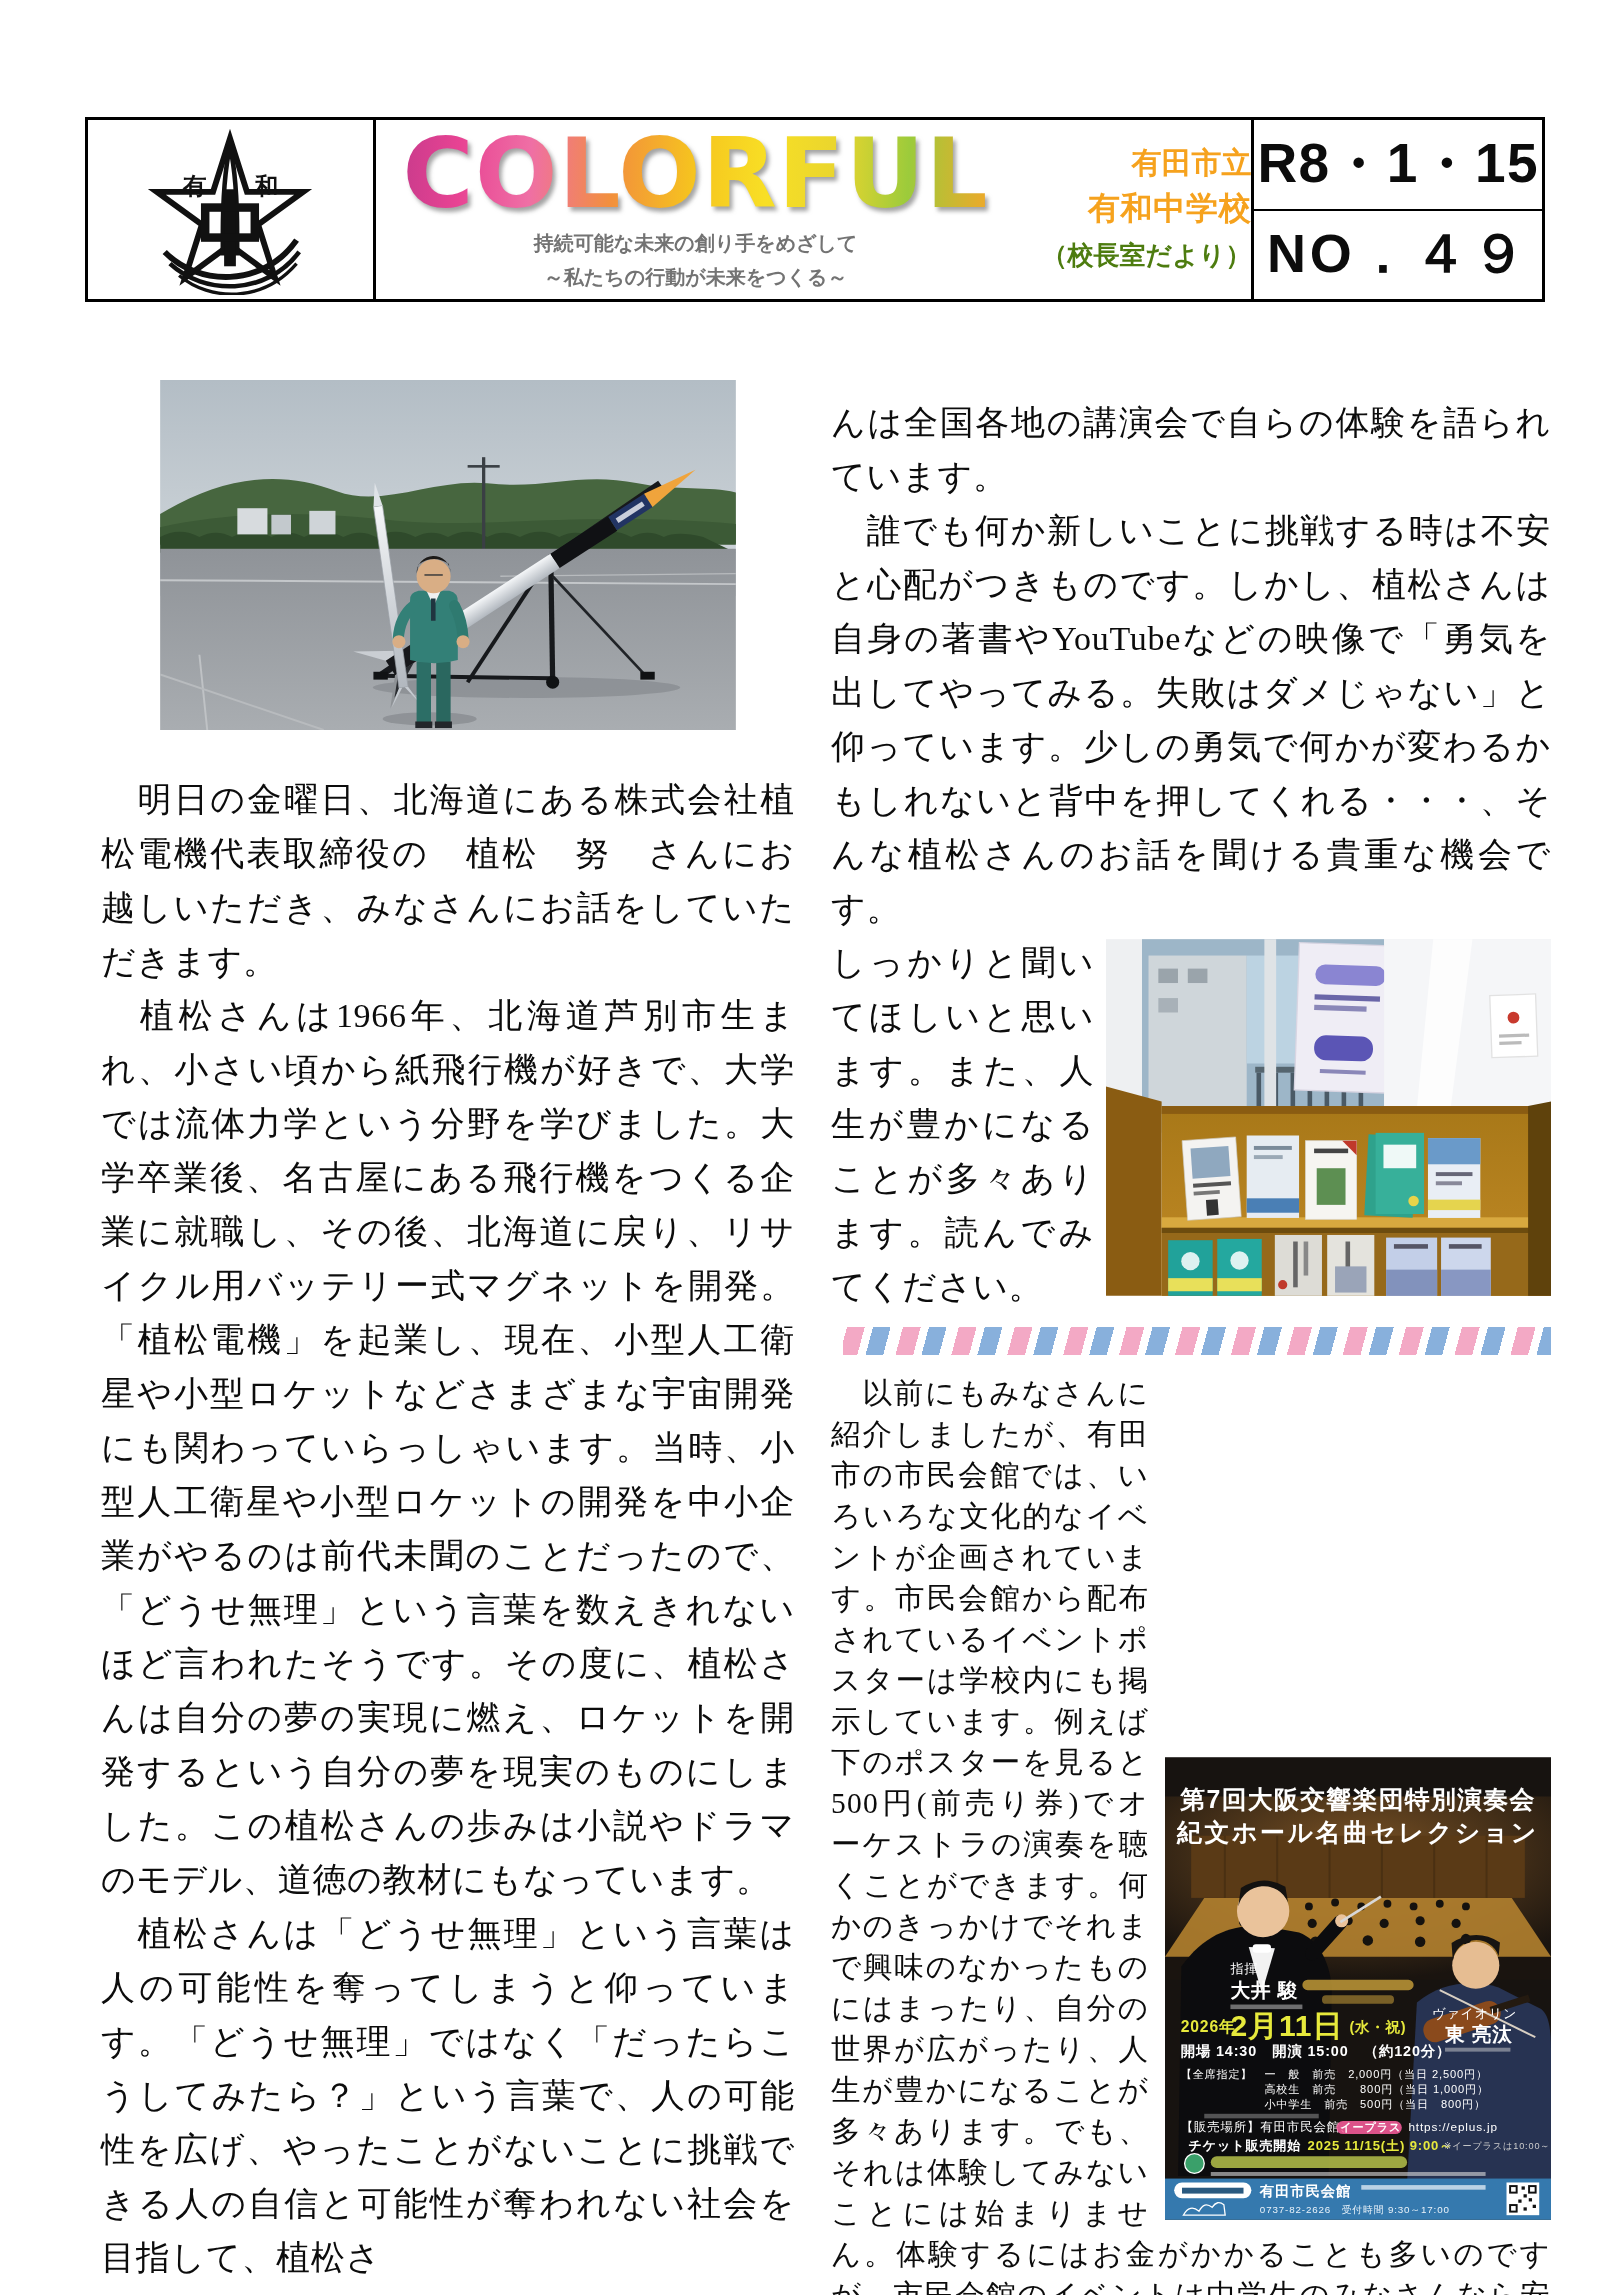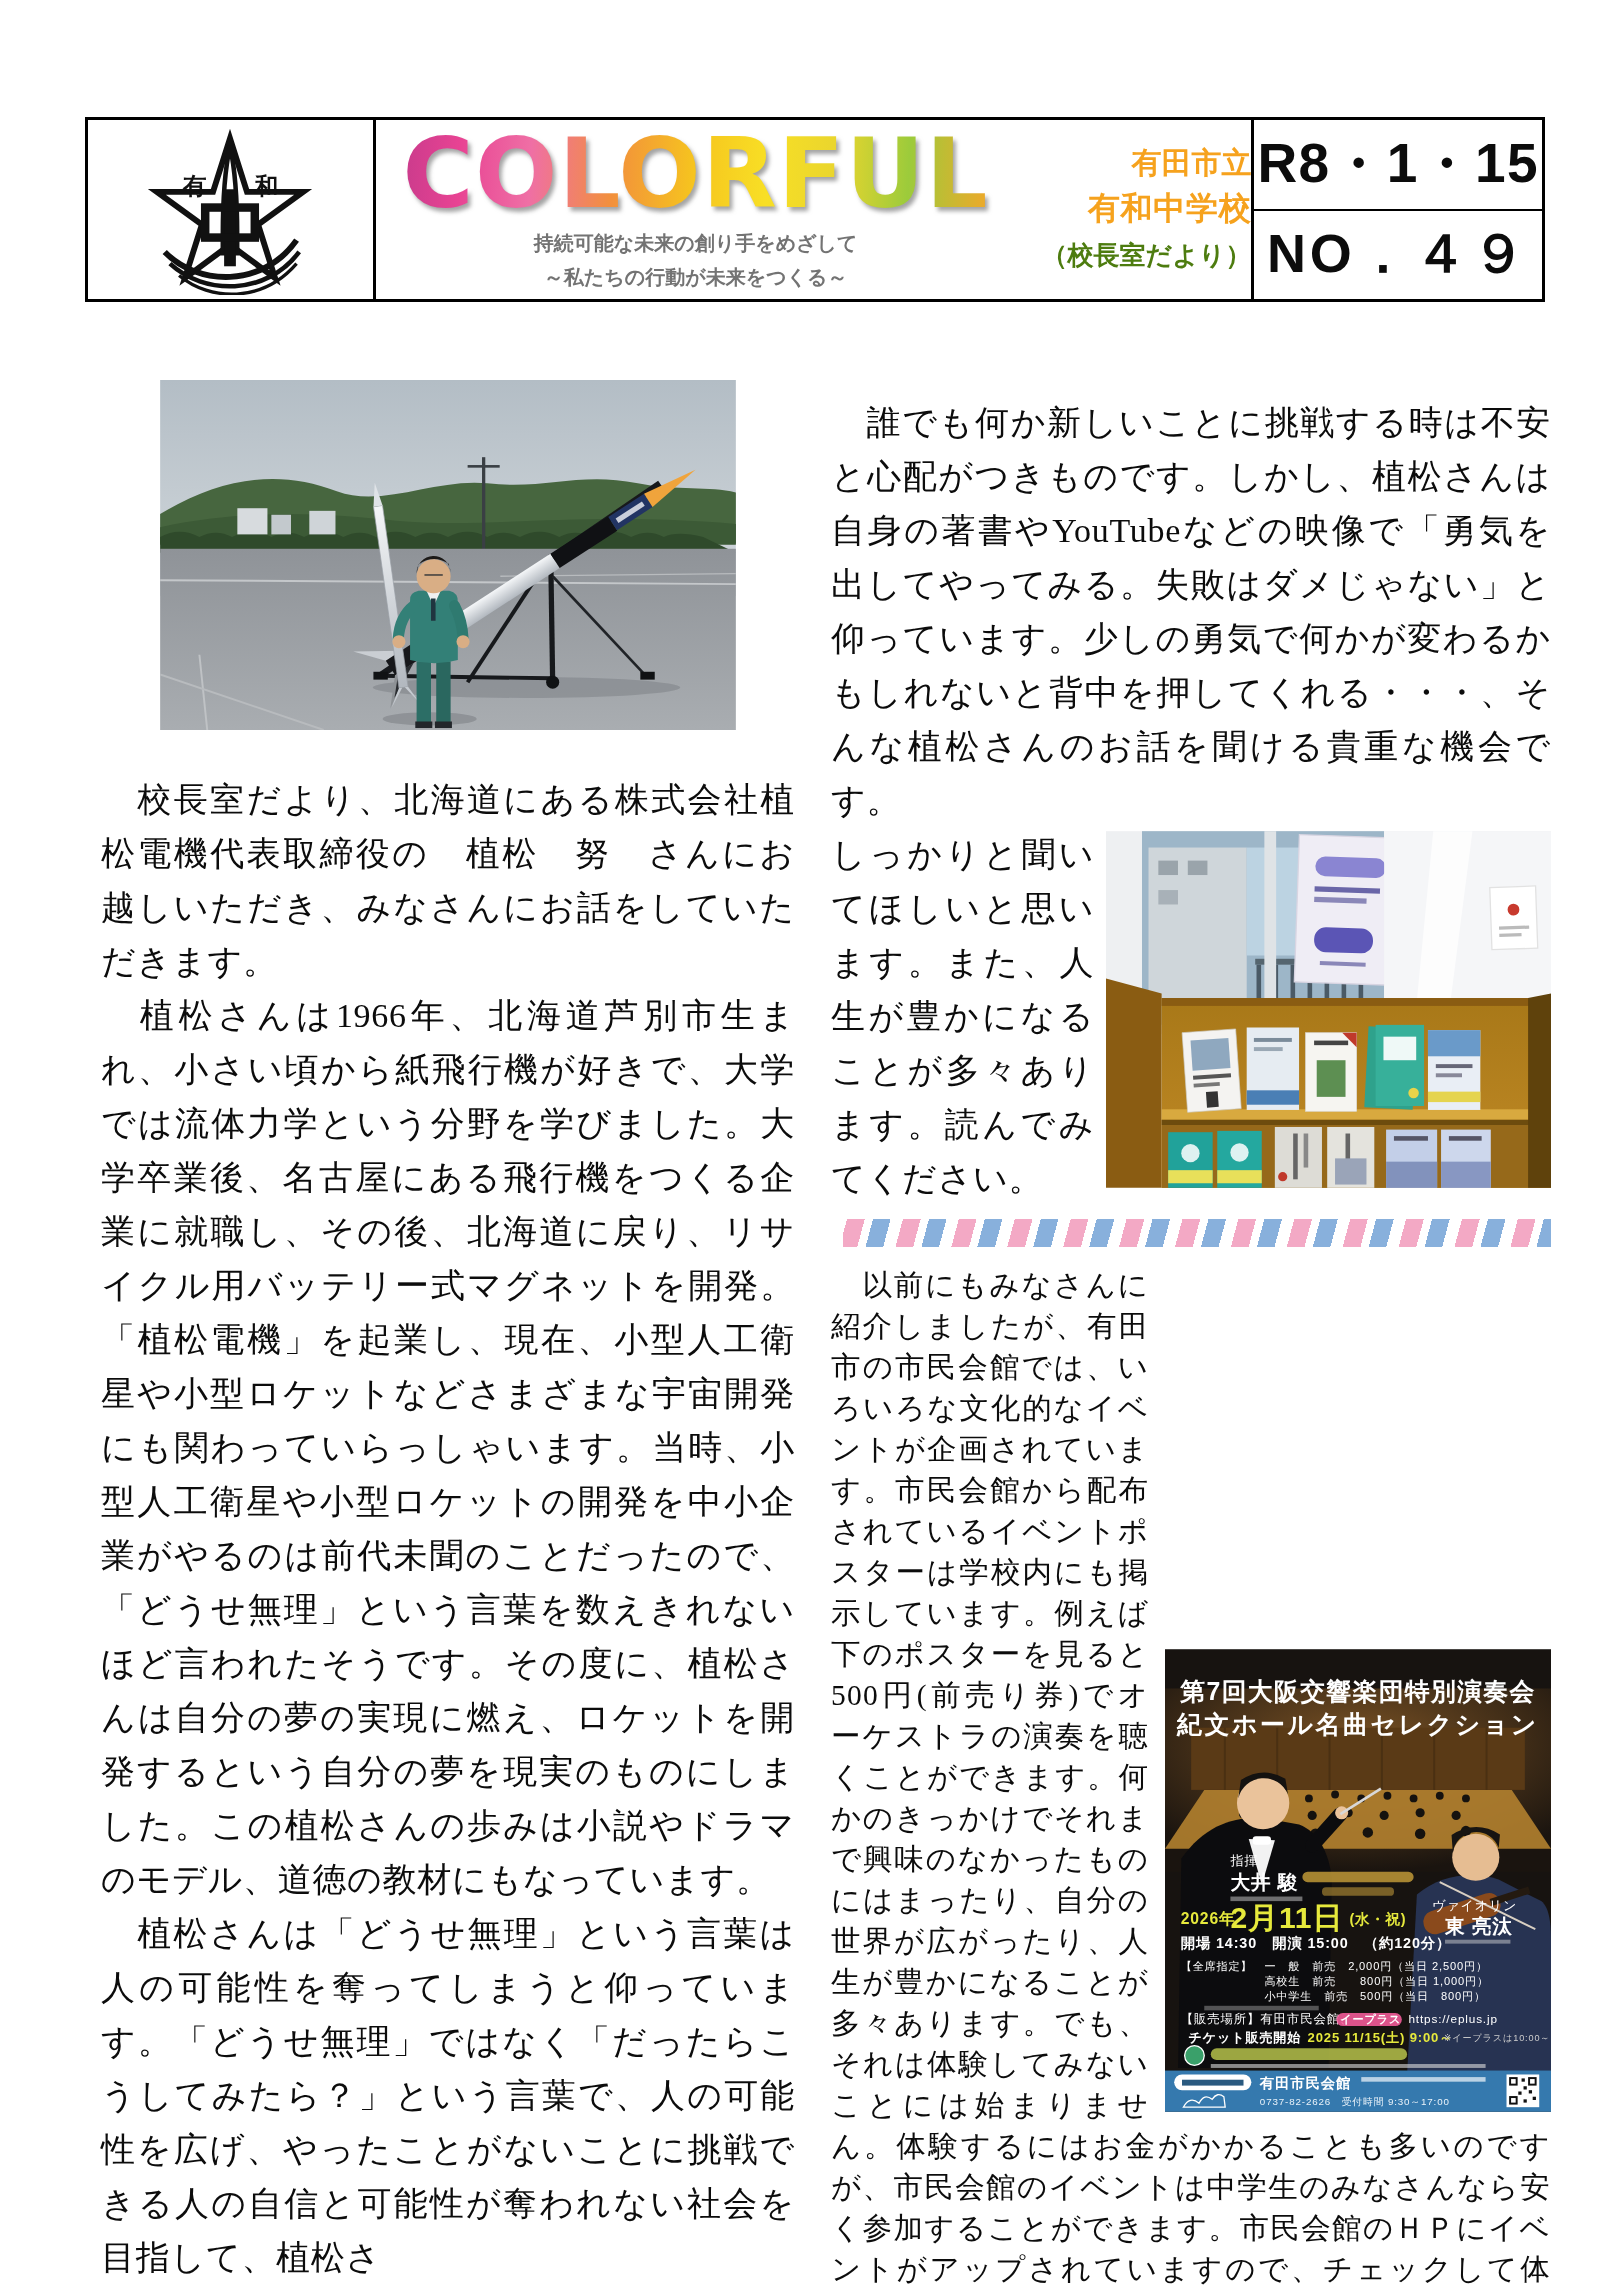--- a/index.html
+++ b/index.html
@@ -152,26 +152,27 @@
         <circle cx="365" cy="400" r="10" fill="#d9ae85"></circle>
         <circle cx="463" cy="400" r="10" fill="#d9ae85"></circle>
         <polygon points="408,324 428,324 418,346" fill="#f0f1f2"></polygon>
         <rect x="414" y="334" width="7" height="34" fill="#20353f"></rect>
         <circle cx="418" cy="300" r="26" fill="#d9ae85"></circle>
         <path d="M392,296 A26,26 0 0 1 444,294 L441,281 Q418,266 395,282 Z" fill="#1c1a18"></path>
         <line x1="404" y1="298" x2="432" y2="298" stroke="#5f554c" stroke-width="3"></line>
       </g>
     </svg>
 
-    <p class="body-large">　校長室だより、北海道にある株式会社植松電機代表取締役の　植松　努　さんにお越しいただき、みなさんにお話をしていただきます。</p>
+    <p class="body-large">　明日の金曜日、北海道にある株式会社植松電機代表取締役の　植松　努　さんにお越しいただき、みなさんにお話をしていただきます。</p>
     <p class="body-large">　植松さんは1966年、北海道芦別市生まれ、小さい頃から紙飛行機が好きで、大学では流体力学という分野を学びました。大学卒業後、名古屋にある飛行機をつくる企業に就職し、その後、北海道に戻り、リサイクル用バッテリー式マグネットを開発。「植松電機」を起業し、現在、小型人工衛星や小型ロケットなどさまざまな宇宙開発にも関わっていらっしゃいます。当時、小型人工衛星や小型ロケットの開発を中小企業がやるのは前代未聞のことだったので、「どうせ無理」という言葉を数えきれないほど言われたそうです。その度に、植松さんは自分の夢の実現に燃え、ロケットを開発するという自分の夢を現実のものにしました。この植松さんの歩みは小説やドラマのモデル、道徳の教材にもなっています。</p>
     <p class="body-large">　植松さんは「どうせ無理」という言葉は人の可能性を奪ってしまうと仰っています。「どうせ無理」ではなく「だったらこうしてみたら？」という言葉で、人の可能性を広げ、やったことがないことに挑戦できる人の自信と可能性が奪われない社会を目指して、植松さ</p>
   </div>
 
   <div class="col-right">
+    <p class="body-large">んは全国各地の講演会で自らの体験を語られています。</p>
     <p class="body-large">　誰でも何か新しいことに挑戦する時は不安と心配がつきものです。しかし、植松さんは自身の著書やYouTubeなどの映像で「勇気を出してやってみる。失敗はダメじゃない」と仰っています。少しの勇気で何かが変わるかもしれないと背中を押してくれる・・・、そんな植松さんのお話を聞ける貴重な機会です。</p>
 
     <p class="body-large">
       <span class="float-lib">
         <svg width="445" height="357" viewBox="0 0 680 545">
           <defs>
             <linearGradient id="woodG" x1="0" y1="0" x2="0" y2="1">
               <stop offset="0" stop-color="#a87818"></stop>
                 <stop offset="1" stop-color="#c18a26"></stop>
             </linearGradient>

